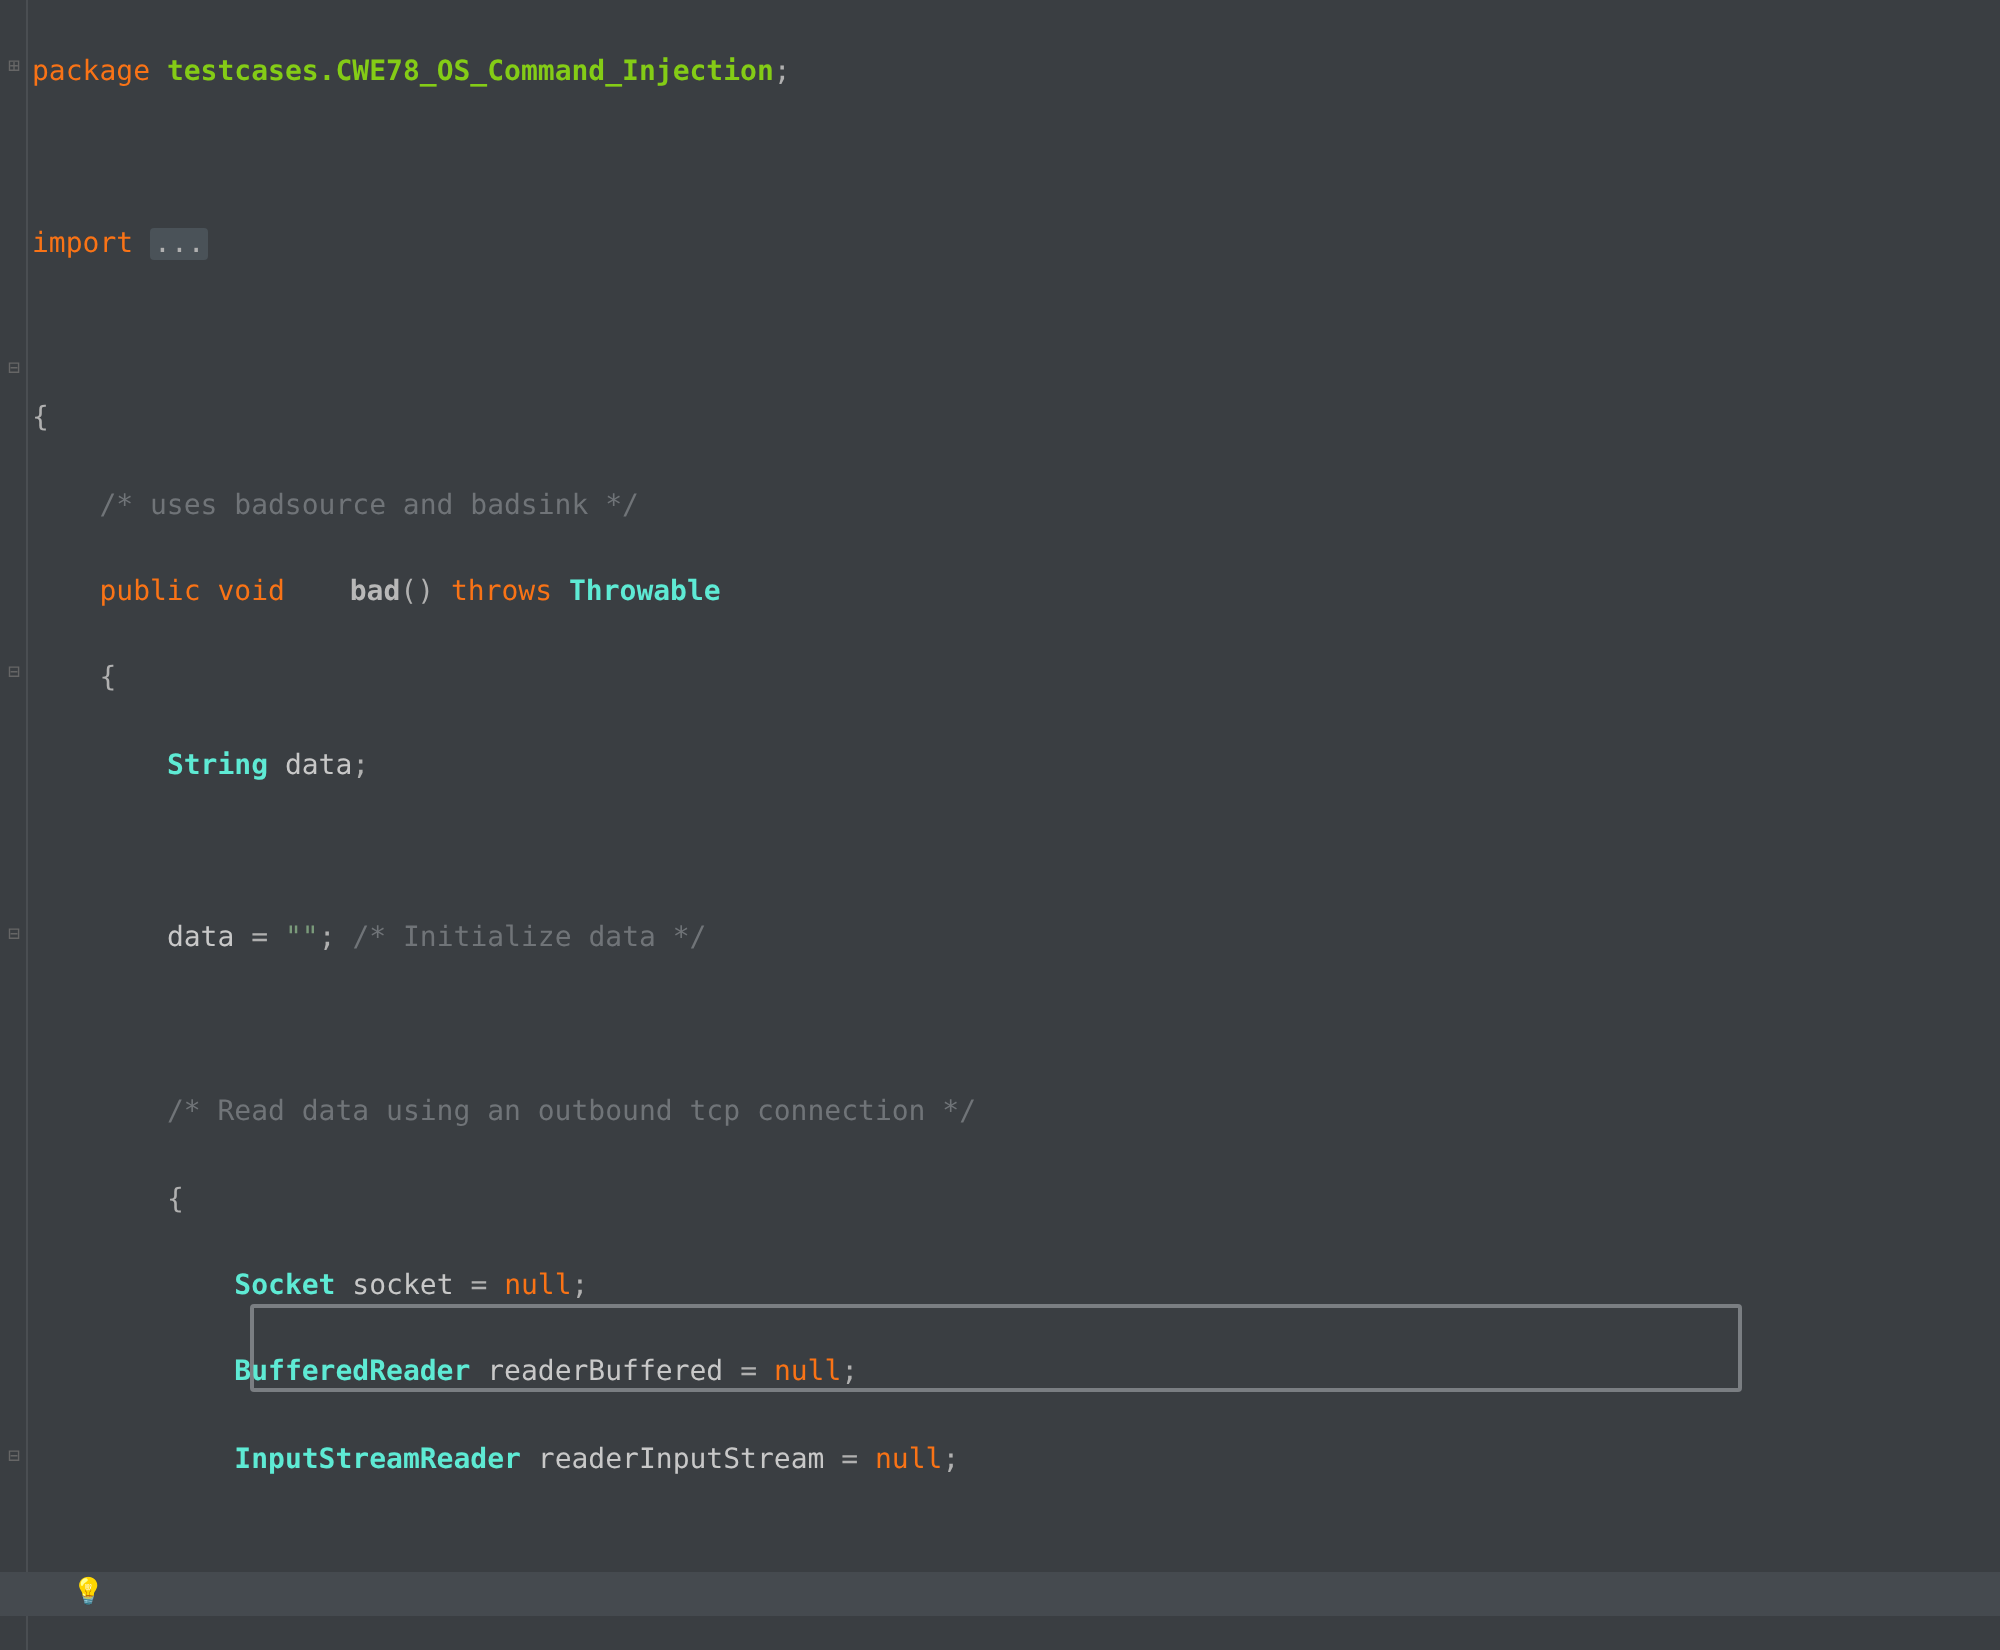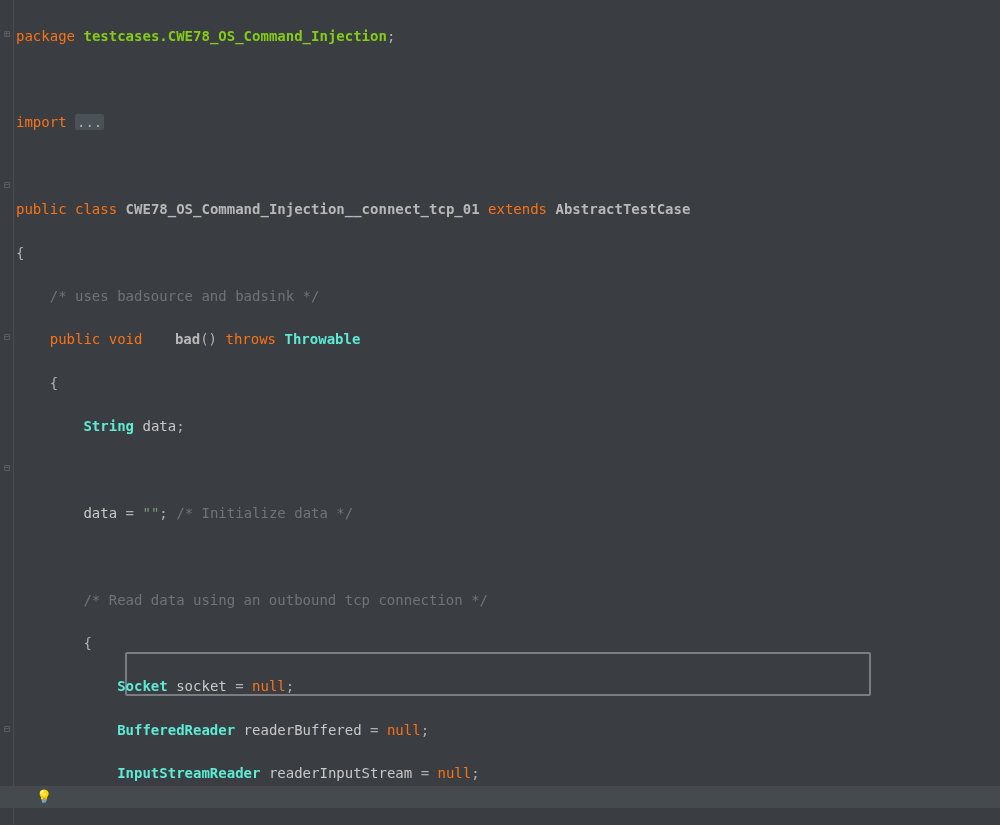--- a/index.html
+++ b/index.html
@@ -90,21 +90,20 @@
 
   <span class="bulb-icon" style="top:787px;">💡</span>
 
   <div class="highlight-box" style="top:652px; left:125px; width:746px; height:44px;"></div>
 
   <div class="code code-content">
 <div class="line"><span class="kw">package</span> <span class="pkg">testcases.CWE78_OS_Command_Injection</span><span class="punct">;</span></div>
 <div class="line"></div>
 <div class="line"><span class="kw">import</span> <span class="folded">...</span></div>
 <div class="line"></div>
-<div class="line"><span class="kw">public class</span> <span class="cls">CWE78_OS_Command_Injection__connect_tcp_01</span> <span class="kw">extends</span> <span class="cls">AbstractTestCase</span></div>
 <div class="line"><span class="punct">{</span></div>
 <div class="line">    <span class="comment">/* uses badsource and badsink */</span></div>
 <div class="line">    <span class="kw">public void</span> <span class="fn">bad</span><span class="punct">()</span> <span class="kw">throws</span> <span class="type">Throwable</span></div>
 <div class="line">    <span class="punct">{</span></div>
 <div class="line">        <span class="type">String</span> <span class="var">data</span><span class="punct">;</span></div>
 <div class="line"></div>
 <div class="line">        <span class="var">data</span> <span class="op">=</span> <span class="str">""</span><span class="punct">;</span> <span class="comment">/* Initialize data */</span></div>
 <div class="line"></div>
 <div class="line">        <span class="comment">/* Read data using an outbound tcp connection */</span></div>
 <div class="line">        <span class="punct">{</span></div>

